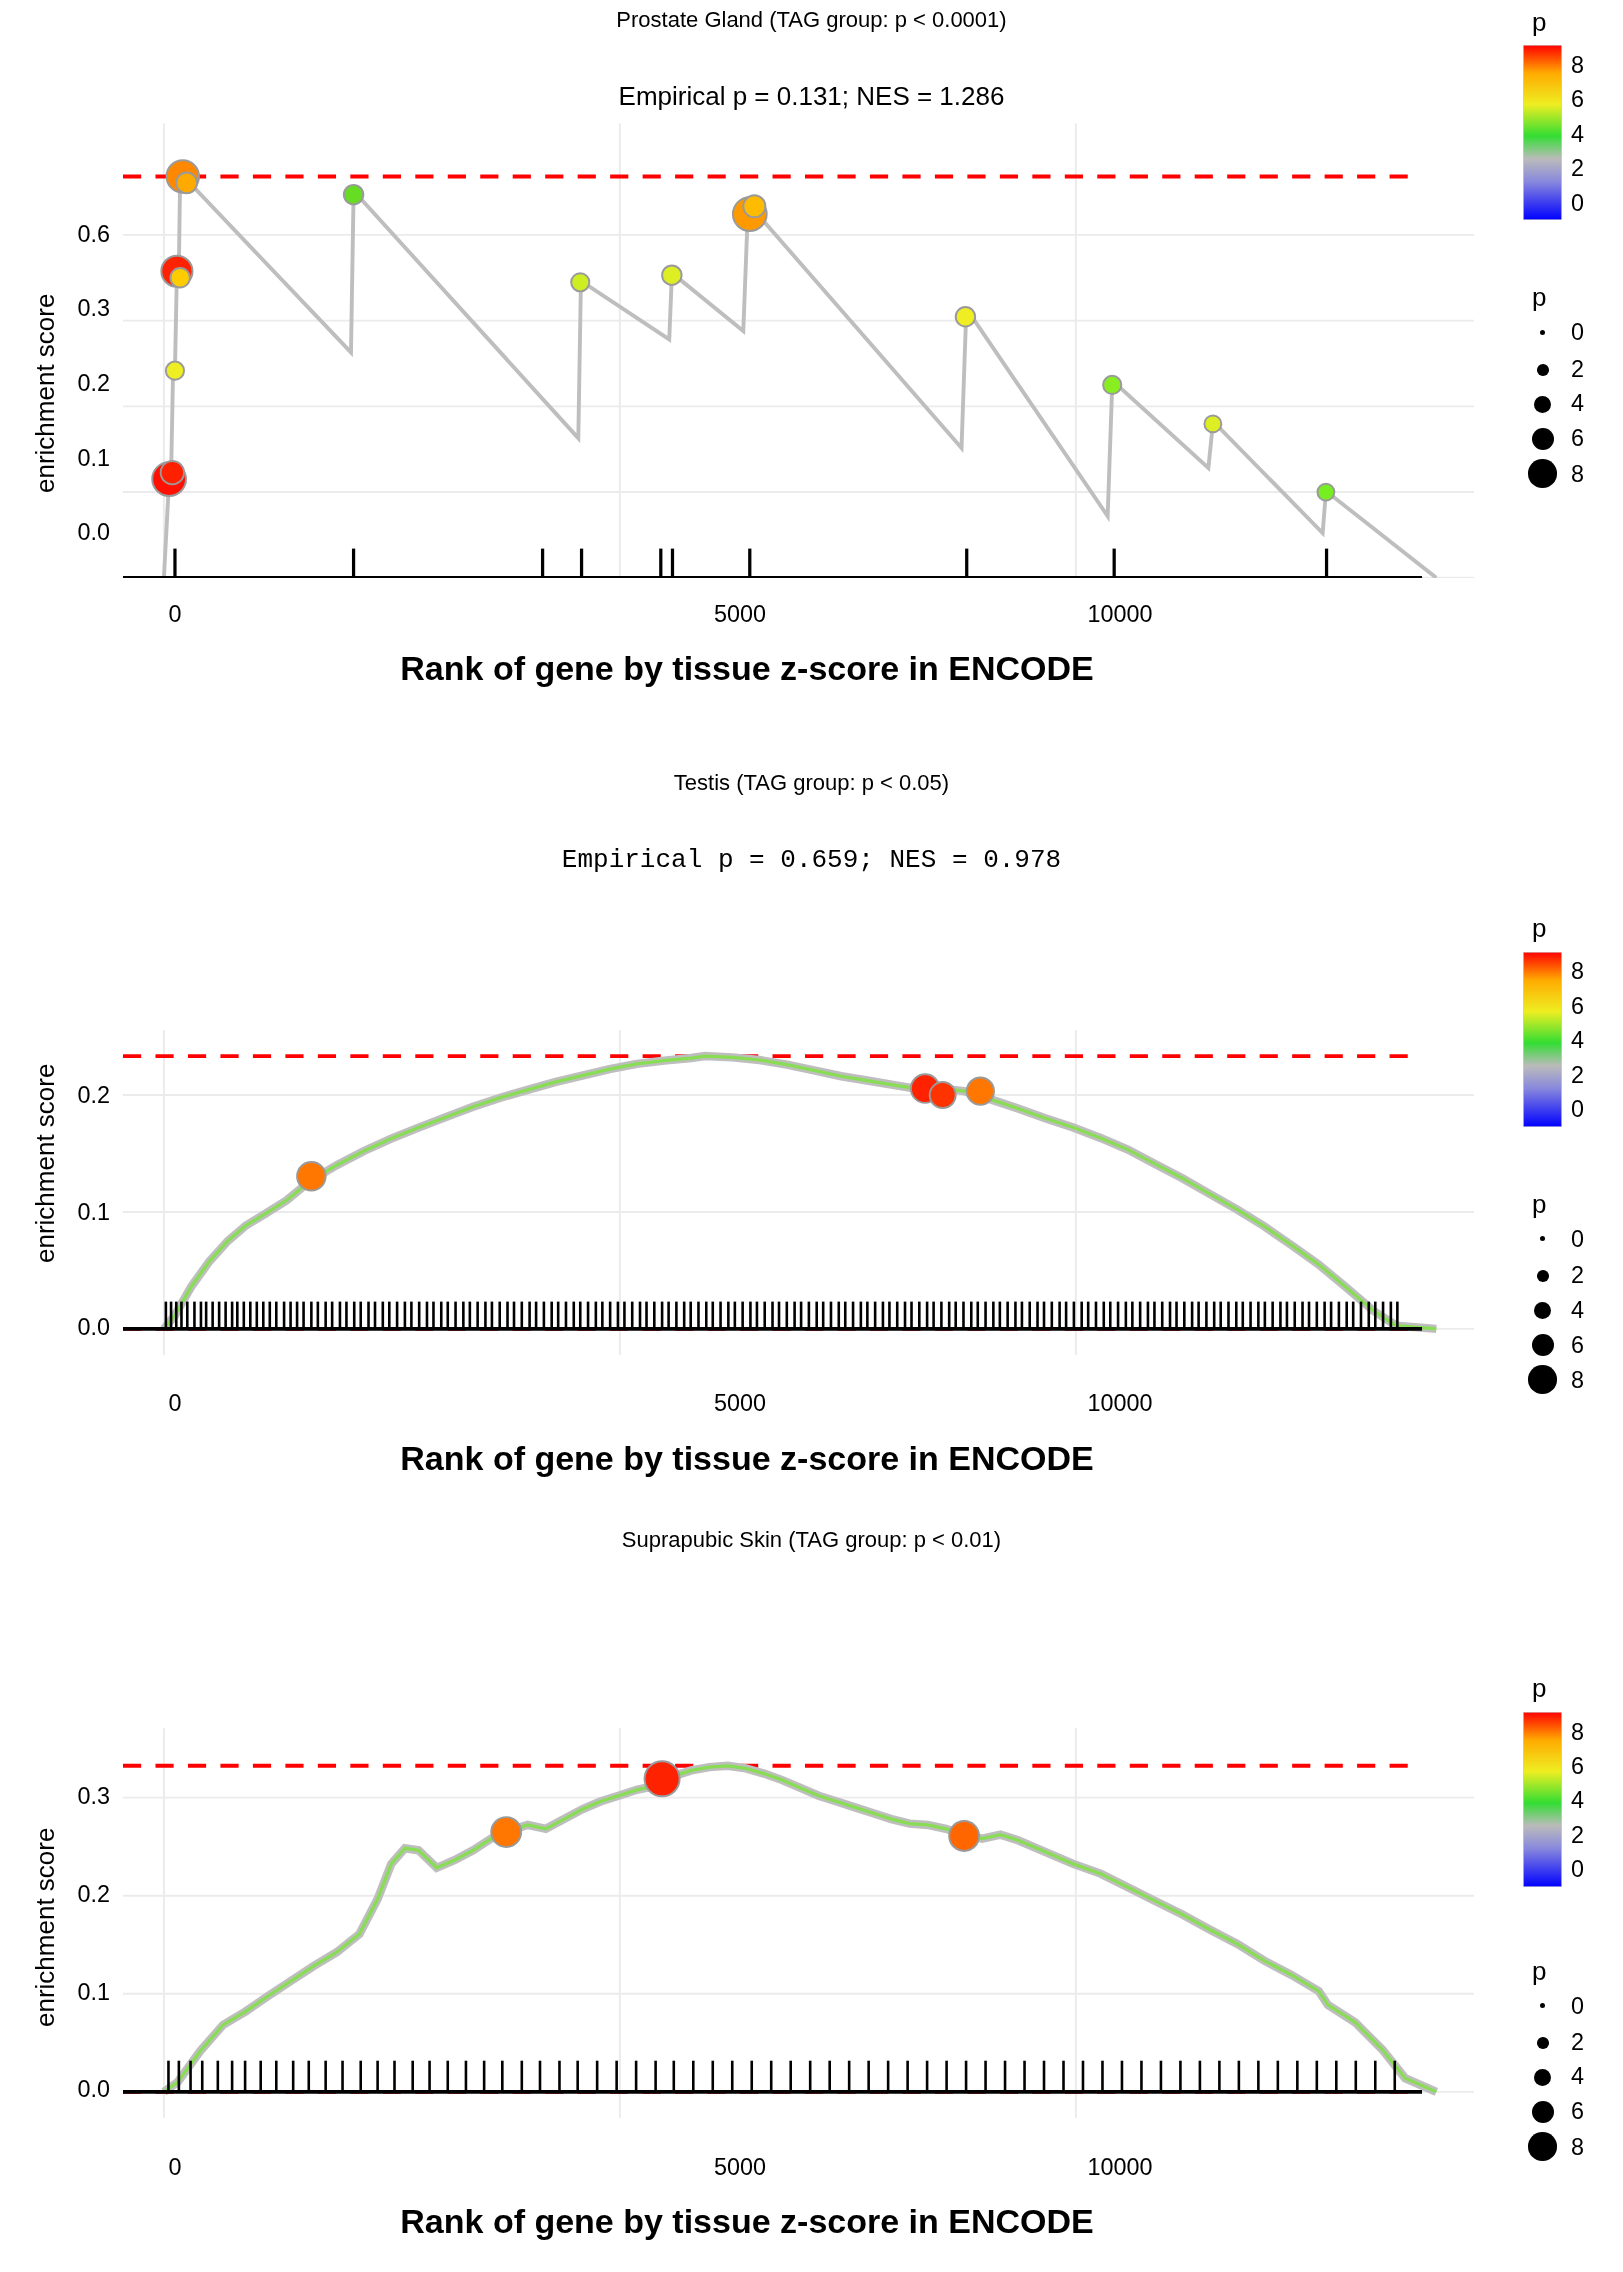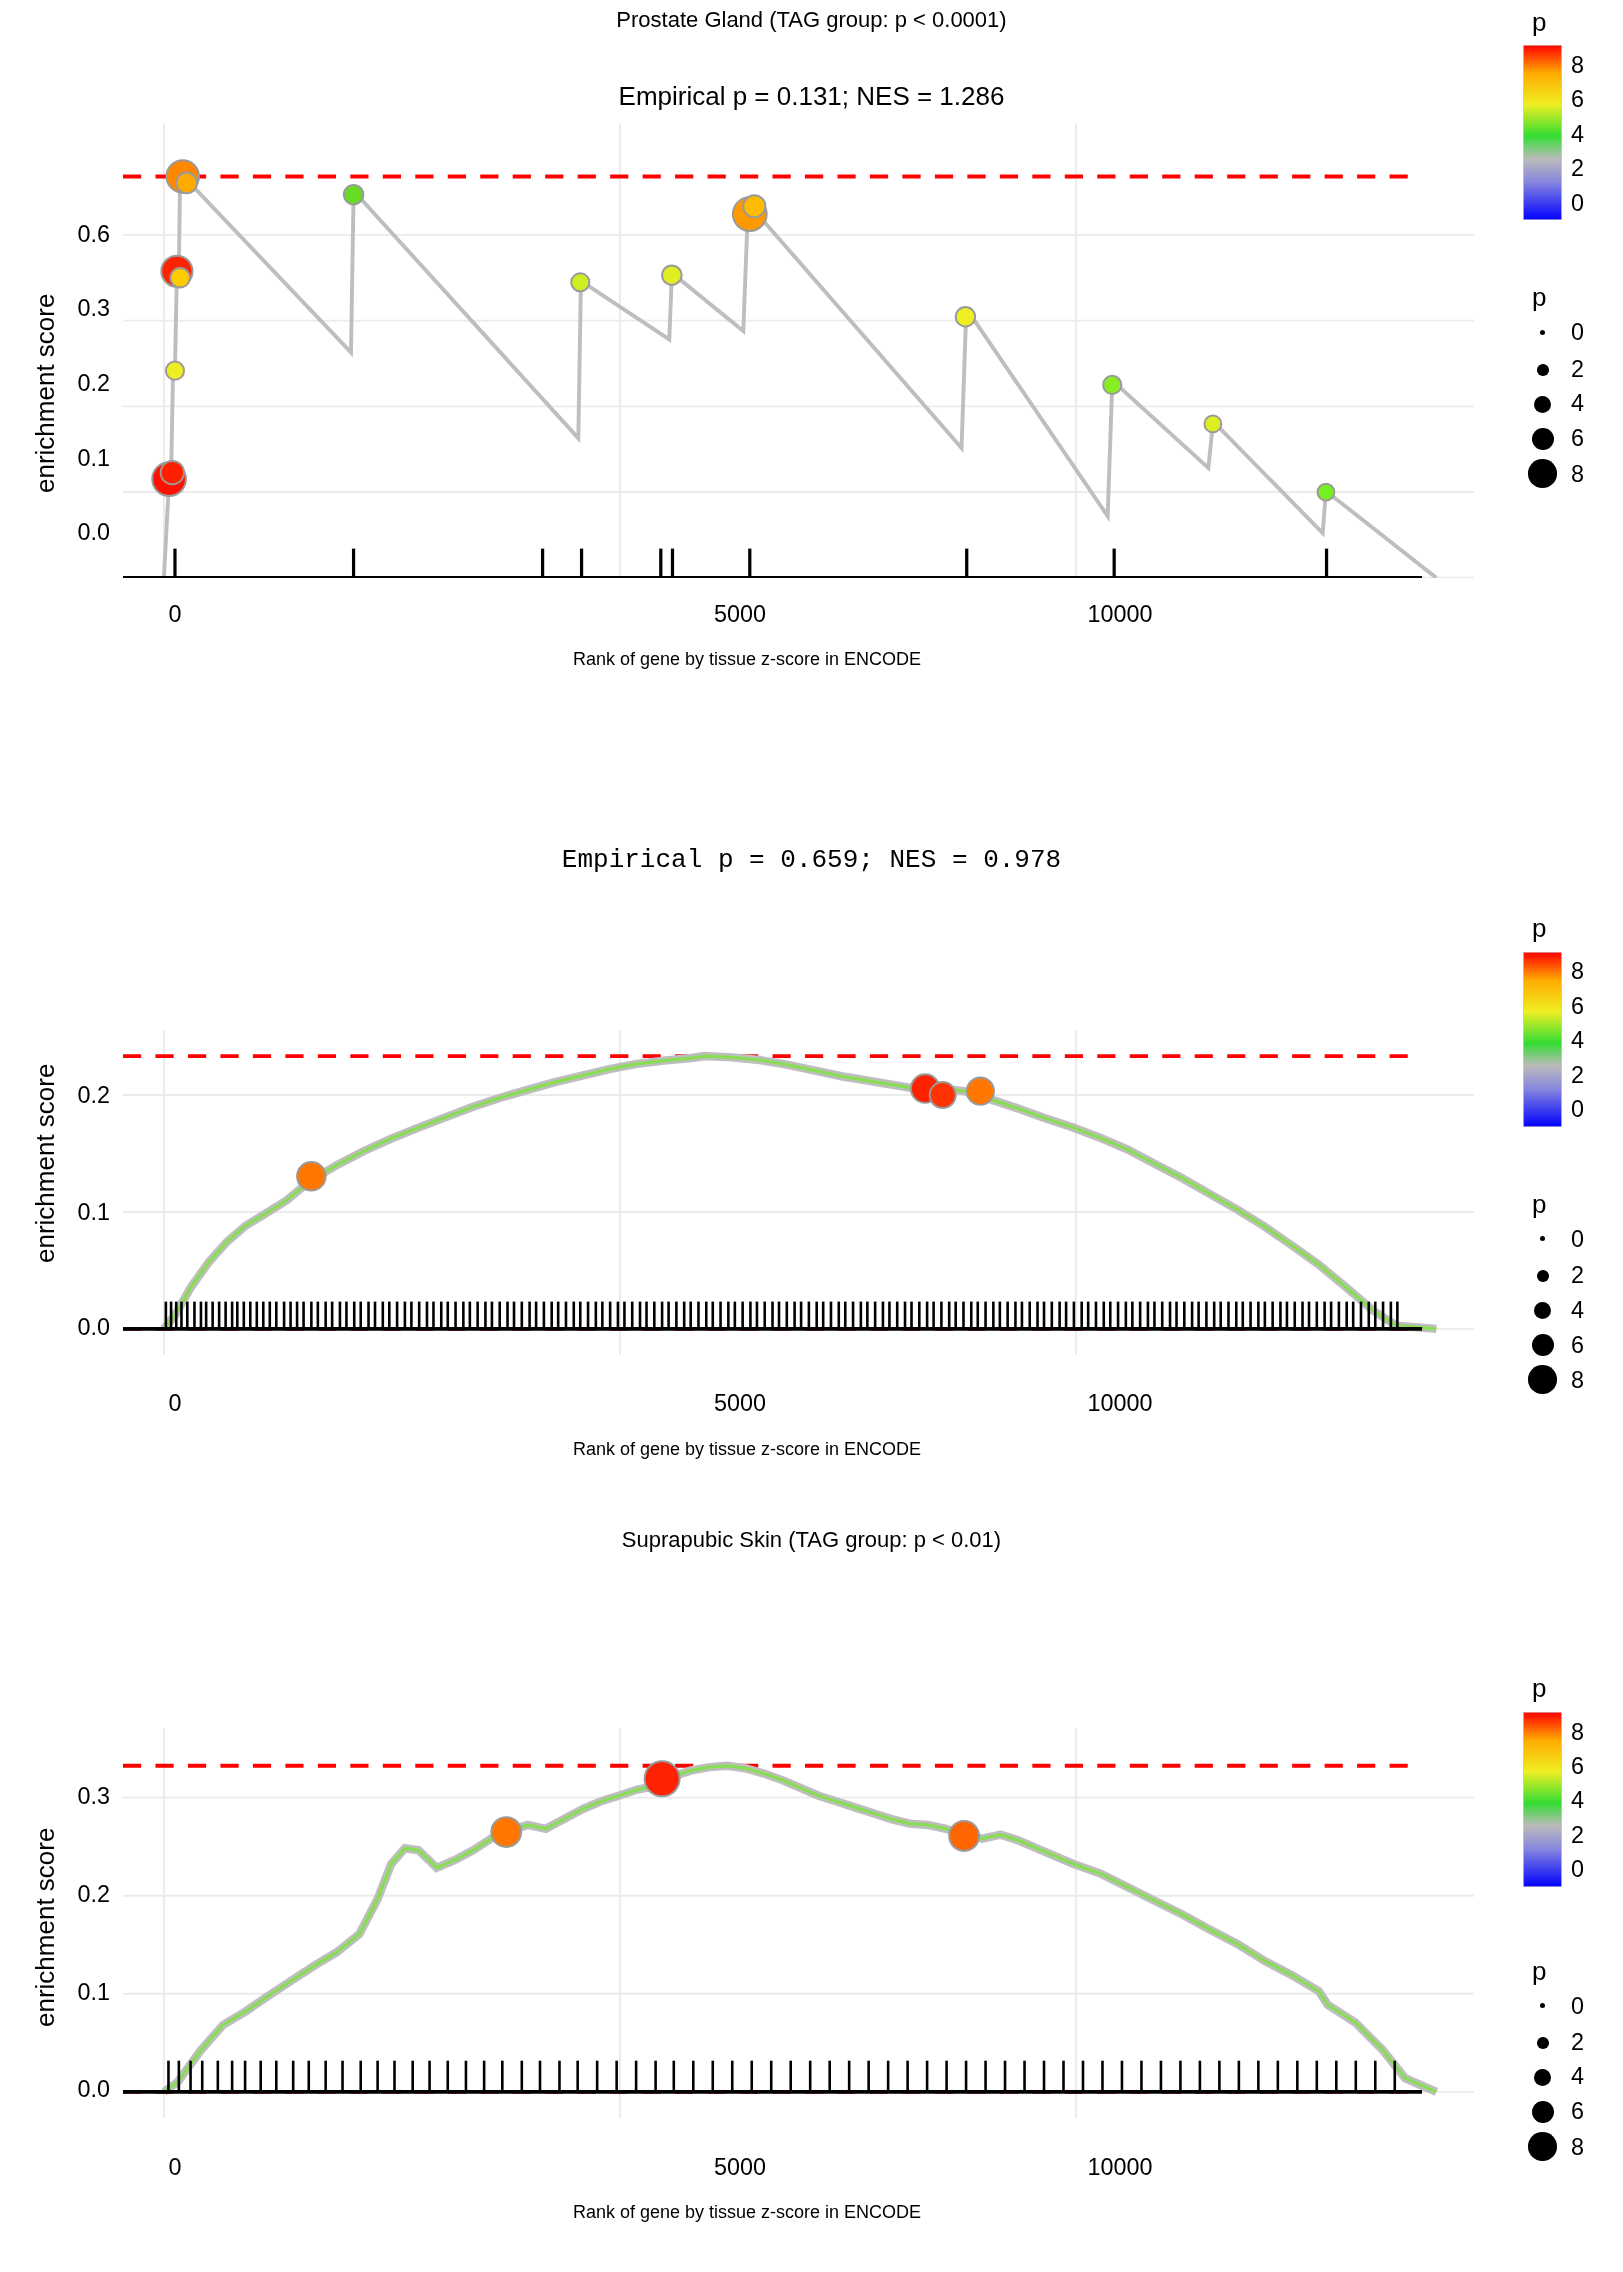--- a/index.html
+++ b/index.html
@@ -57,22 +57,23 @@
   .ylab {
     position: absolute;
     transform-origin: 0 0;
     transform: rotate(-90deg);
     font-size: 26px;
     white-space: nowrap;
   }
   .xlab {
     position: absolute;
     text-align: center;
-    font-size: 18px;
-    white-space: nowrap;
+    font-size: 34px;
+    white-space: nowrap;
+    font-weight: bold;
   }
   .ytick-label {
     position: absolute;
     text-align: right;
     font-size: 23.4px;
     white-space: nowrap;
   }
   .xtick-label {
     position: absolute;
     text-align: center;
@@ -204,20 +205,21 @@
       <div class="legend-label" style="left:1571px; top:319px;">0</div>
       <div class="legend-label" style="left:1571px; top:356px;">2</div>
       <div class="legend-label" style="left:1571px; top:390px;">4</div>
       <div class="legend-label" style="left:1571px; top:425px;">6</div>
       <div class="legend-label" style="left:1571px; top:461px;">8</div>
     </div>
   </div>
 
   <div class="panel">
     <div class="panel-inner">
+      <div class="title" style="top:13px;">Testis (TAG group: p &lt; 0.05)</div>
       <div class="subtitle" style="top:88px;font-family:Liberation Mono, monospace;">Empirical p = 0.659; NES = 0.978</div>
 
       <div class="ylab" style="left:30px; top:506px;">enrichment score</div>
 
       <div class="ytick-label" style="left:39px; top:325px; width:71px;">0.2</div>
       <div class="ytick-label" style="left:39px; top:442px; width:71px;">0.1</div>
       <div class="ytick-label" style="left:39px; top:557px; width:71px;">0.0</div>
 
       <div class="xtick-label" style="left:136px; top:633px; width:78px;">0</div>
       <div class="xtick-label" style="left:675px; top:633px; width:130px;">5000</div>

